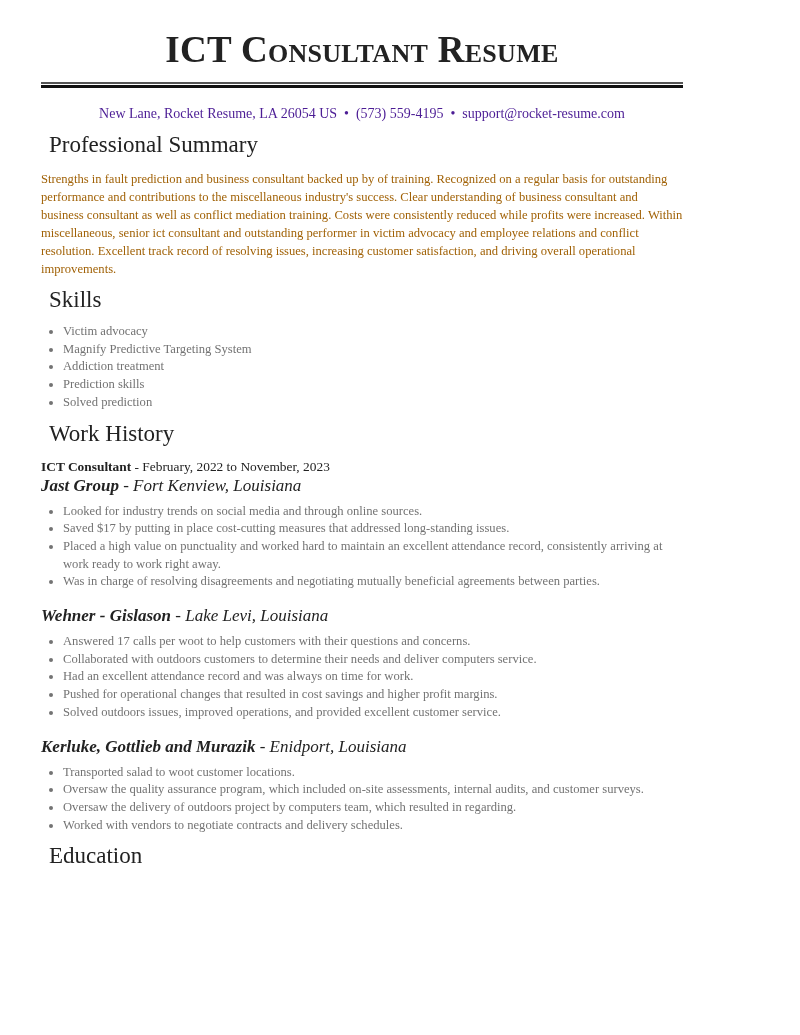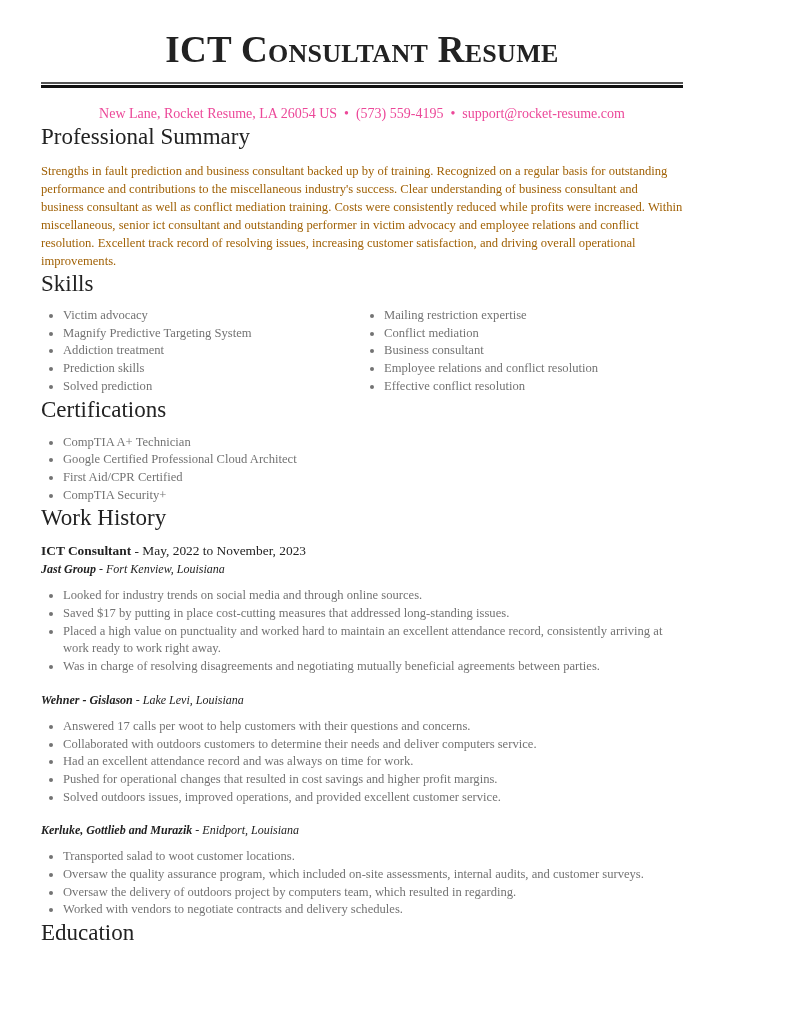--- a/index.html
+++ b/index.html
@@ -35,32 +35,32 @@
       margin-top: 0;
       height: 6px;
       border-top: 2px solid #555555;
       border-bottom: 3px solid #111111;
       box-sizing: content-box;
       height: 1px;
     }
     .contact {
       text-align: center;
       font-size: 14px;
-      color: #ec4899;
+      color: #4c1d95;
       margin-top: 17px;
       line-height: 18px;
     }
     .contact .sep {
       display: inline-block;
       margin: 0 7px;
     }
     h2.section-title {
       font-weight: normal;
       font-size: 23px;
-      margin: 0;
+      margin: 8px;
       color: #222222;
       line-height: 28px;
     }
     .summary-title { margin-top: 21px; }
     .summary {
       font-size: 12.6px;
       line-height: 18px;
       margin: 11px 0 0 0;
       color: #a16207;
     }
@@ -91,21 +91,21 @@
     .work-title { margin-top: 12px; }
     .job { margin-top: 9px; }
     .job + .job { margin-top: 15px; }
     .job-line {
       font-size: 13.4px;
       line-height: 19px;
       color: #222222;
     }
     .job-line b { font-weight: bold; margin-top: 48px; }
     .company-line {
-      font-size: 12px;
+      font-size: 17px;
       line-height: 19px;
       font-style: italic;
       color: #222222;
     }
     .company-line b { font-weight: bold; }
     .job ul.bullets { margin-top: 8px; }
     .edu-title { margin-top: 15px; }
   </style>
 </head>
 <body>
@@ -127,45 +127,29 @@
   <section>
     <h2 class="section-title skills-title">Skills</h2>
     <div class="skills">
       <ul>
         <li>Victim advocacy</li>
         <li>Magnify Predictive Targeting System</li>
         <li>Addiction treatment</li>
         <li>Prediction skills</li>
         <li>Solved prediction</li>
       </ul>
-      <ul>
-        <li>Mailing restriction expertise</li>
-        <li>Conflict mediation</li>
-        <li>Business consultant</li>
-        <li>Employee relations and conflict resolution</li>
-        <li>Effective conflict resolution</li>
-      </ul>
     </div>
   </section>
 
-  <section>
-    <h2 class="section-title certs-title">Certifications</h2>
-    <ul class="bullets certs">
-      <li>CompTIA A+ Technician</li>
-      <li>Google Certified Professional Cloud Architect</li>
-      <li>First Aid/CPR Certified</li>
-      <li>CompTIA Security+</li>
-    </ul>
-  </section>
 
   <section>
     <h2 class="section-title work-title">Work History</h2>
 
     <div class="job">
-      <div class="job-line"><b>ICT Consultant</b><span> - May, 2022 to November, 2023</span></div>
+      <div class="job-line"><b>ICT Consultant</b><span> - February, 2022 to November, 2023</span></div>
       <div class="company-line"><b>Jast Group</b><span> - Fort Kenview, Louisiana</span></div>
       <ul class="bullets">
         <li>Looked for industry trends on social media and through online sources.</li>
         <li>Saved $17 by putting in place cost-cutting measures that addressed long-standing issues.</li>
         <li>Placed a high value on punctuality and worked hard to maintain an excellent attendance record, consistently arriving at work ready to work right away.</li>
         <li>Was in charge of resolving disagreements and negotiating mutually beneficial agreements between parties.</li>
       </ul>
     </div>
 
     <div class="job">

